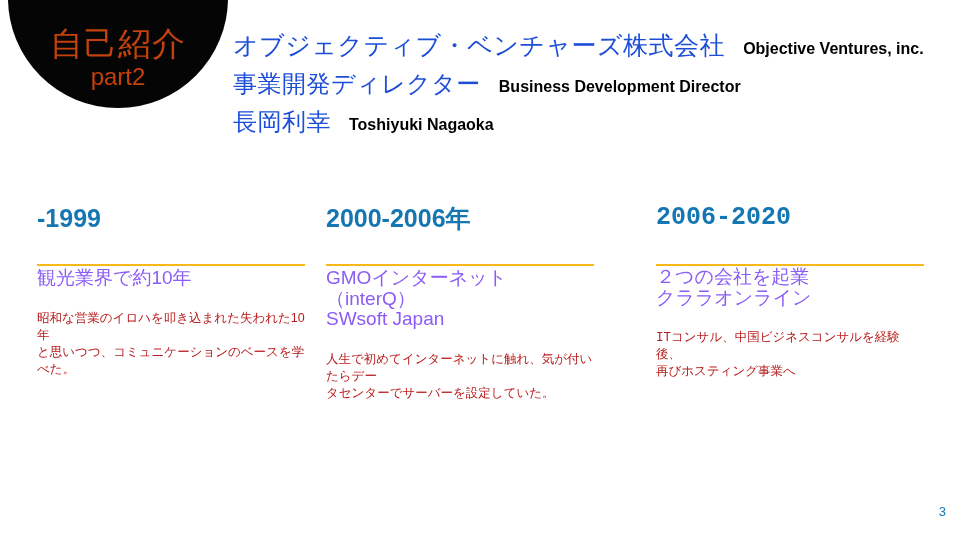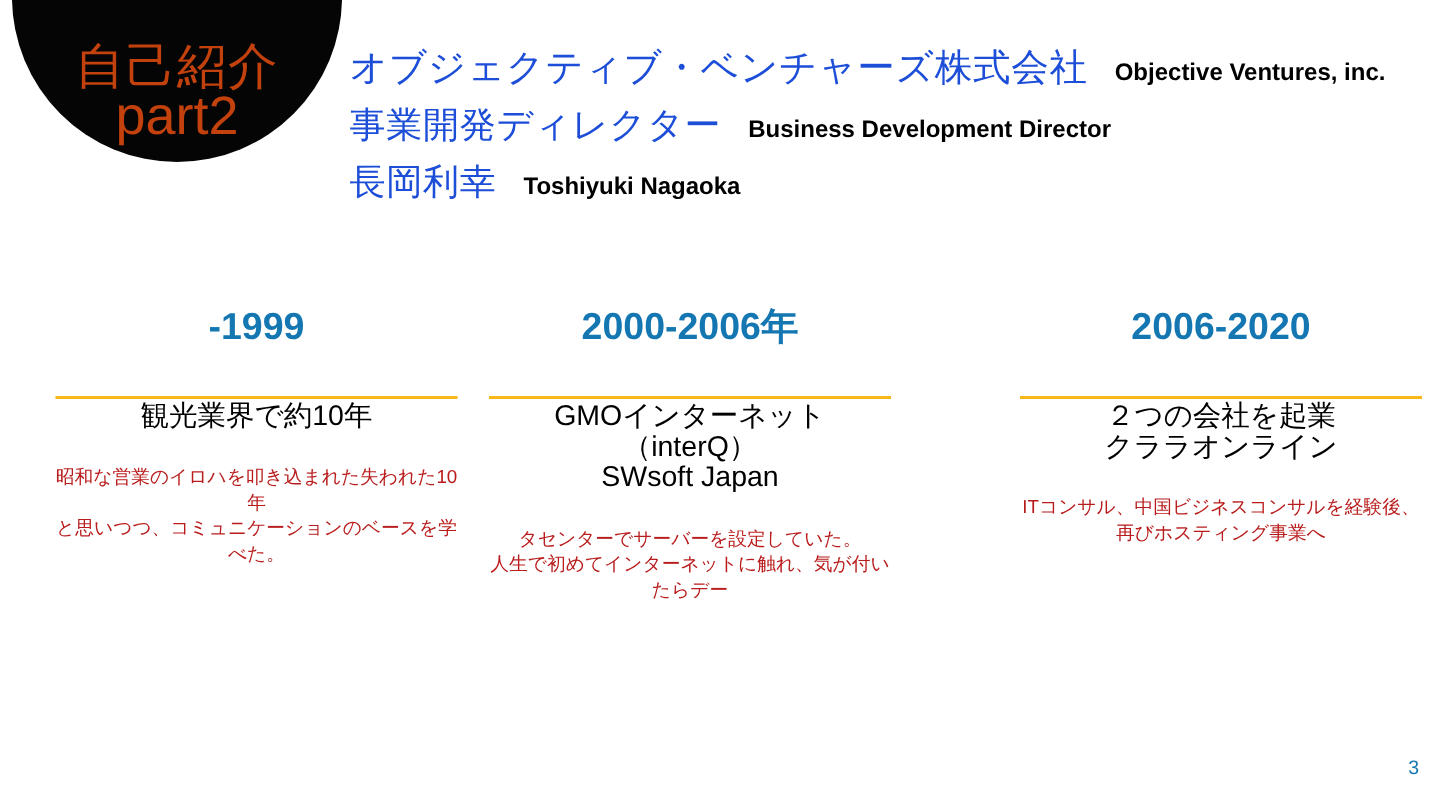--- a/index.html
+++ b/index.html
@@ -23,21 +23,21 @@
   }
   .badge-text {
     position: absolute;
     left: 0; top: 138px;
     width: 100%;
     text-align: center;
     color: #c2410c;
     font-weight: 400;
   }
   .badge-line1 { font-size: 33px; line-height: 36px; letter-spacing: 1px; }
-  .badge-line2 { font-size: 36px; line-height: 30px; }
+  .badge-line2 { font-size: 24px; line-height: 30px; }
 
   
   .header {
     position: absolute;
     left: 233px; top: 31px;
     width: 700px;
   }
   .header-row { margin-bottom: 11px; white-space: nowrap; }
   .header-jp {
     font-weight: 400;
@@ -51,42 +51,42 @@
     margin-left: 18px;
     font-weight: 700;
     font-size: 16px;
     color: #000;
   }
 
   
   .column {
     position: absolute;
     top: 203px;
-    text-align: center;
+    text-align: left;
   }
   .col-1 { left: 37px;  width: 268px; }
   .col-2 { left: 326px; width: 268px; }
-  .col-3 { left: 680px; width: 268px; }
+  .col-3 { left: 656px; width: 268px; font-family: Liberation Mono, monospace; }
 
   .period {
     font-size: 25px;
     font-weight: 700;
     color: var(--accent-blue, #1577B2);
     line-height: 30px;
     margin-bottom: 31px;
   }
   .rule {
     border: none;
     border-top: 2px solid var(--accent-gold, #F8B819);
     margin: 0 0 2px 0;
   }
   .subtitle {
     font-size: 19px;
     line-height: 20.5px;
-    color: #000000;
+    color: #8b5cf6;
     font-weight: 400;
   }
   .body-text {
     margin-top: 21px;
     font-size: 12.5px;
     line-height: 17px;
     color: #b91c1c;
   }
 
   
@@ -132,22 +132,22 @@
 </div>
 
 <div class="column col-2">
   <div class="period">2000-2006年</div>
   <hr class="rule">
   <div class="subtitle">
     <div>GMOインターネット（interQ）</div>
     <div>SWsoft Japan</div>
   </div>
   <div class="body-text">
+    <div>人生で初めてインターネットに触れ、気が付いたらデー</div>
     <div>タセンターでサーバーを設定していた。</div>
-    <div>人生で初めてインターネットに触れ、気が付いたらデー</div>
   </div>
 </div>
 
 <div class="column col-3">
   <div class="period">2006-2020</div>
   <hr class="rule">
   <div class="subtitle">
     <div>２つの会社を起業</div>
     <div>クララオンライン</div>
   </div>

